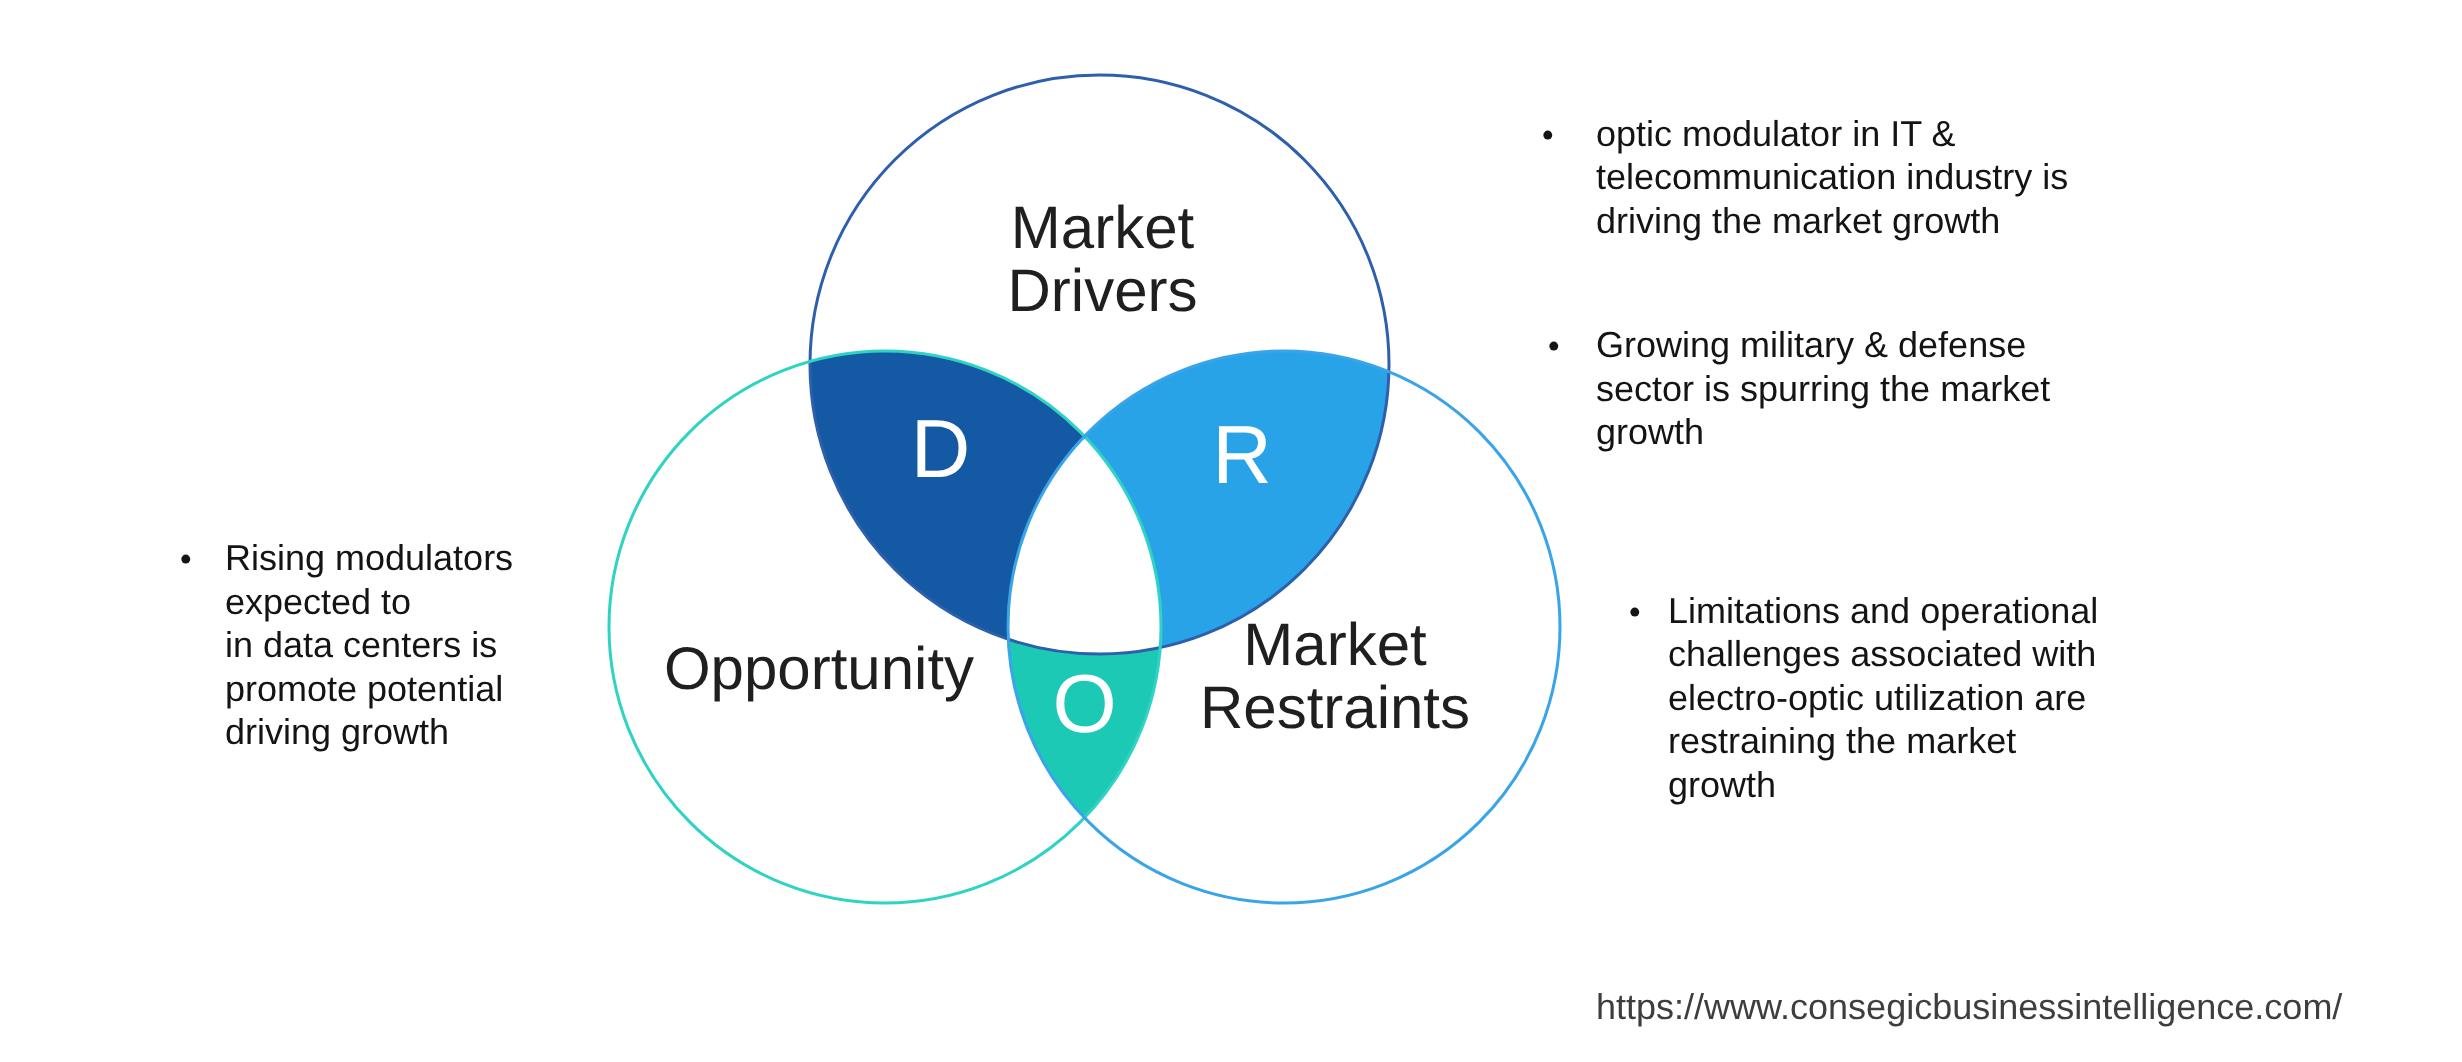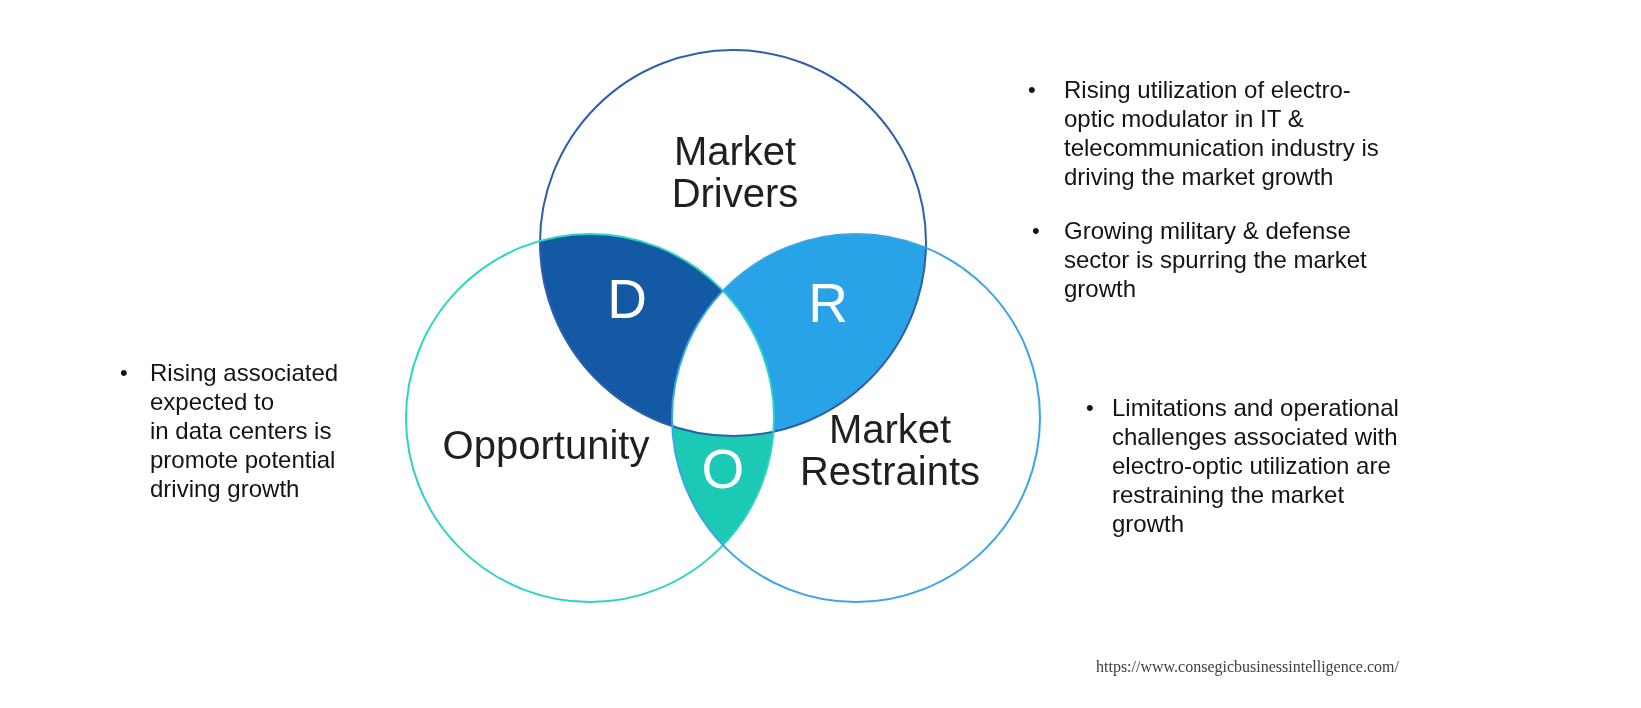--- a/index.html
+++ b/index.html
@@ -42,26 +42,25 @@
   .note .bullet {
     flex: 0 0 auto;
     font-size: 22px;
     line-height: 29px;
   }
   .note .lines div {
     white-space: nowrap;
   }
   .footer-url {
     position: absolute;
-    left: 1096px;
+    left: 1064px;
     top: 658px;
-    font-size: 16px;
+    font-size: 24px;
     color: #3e3e3e;
     white-space: nowrap;
-    font-family: Liberation Serif, serif;
   }
 </style>
 </head>
 <body>
 
 <div id="canvas">
 
   <svg id="venn" width="1641" height="708" viewBox="0 0 1641 708">
     <defs>
       <clipPath id="clipTop">
@@ -98,32 +97,31 @@
     <text class="vlabel" x="890" y="485" text-anchor="middle">Restraints</text>
 
     <text class="vletter" x="627" y="318" text-anchor="middle">D</text>
     <text class="vletter" x="828" y="322" text-anchor="middle">R</text>
     <text class="vletter" x="723" y="488" text-anchor="middle">O</text>
   </svg>
 
   <div class="note" style="left:120px; top:358px;">
     <span class="bullet" style="width:30px;">•</span>
     <div class="lines">
-      <div>Rising associated</div>
+      <div>Rising modulators</div>
       <div>expected to</div>
       <div>in data centers is</div>
       <div>promote potential</div>
       <div>driving growth</div>
     </div>
   </div>
 
   <div class="note" style="left:1028px; top:75px;">
     <span class="bullet" style="width:36px;">•</span>
     <div class="lines">
-      <div>Rising utilization of electro-</div>
       <div>optic modulator in IT &amp;</div>
       <div>telecommunication industry is</div>
       <div>driving the market growth</div>
     </div>
   </div>
 
   <div class="note" style="left:1032px; top:216px;">
     <span class="bullet" style="width:32px;">•</span>
     <div class="lines">
       <div>Growing military &amp; defense</div>

